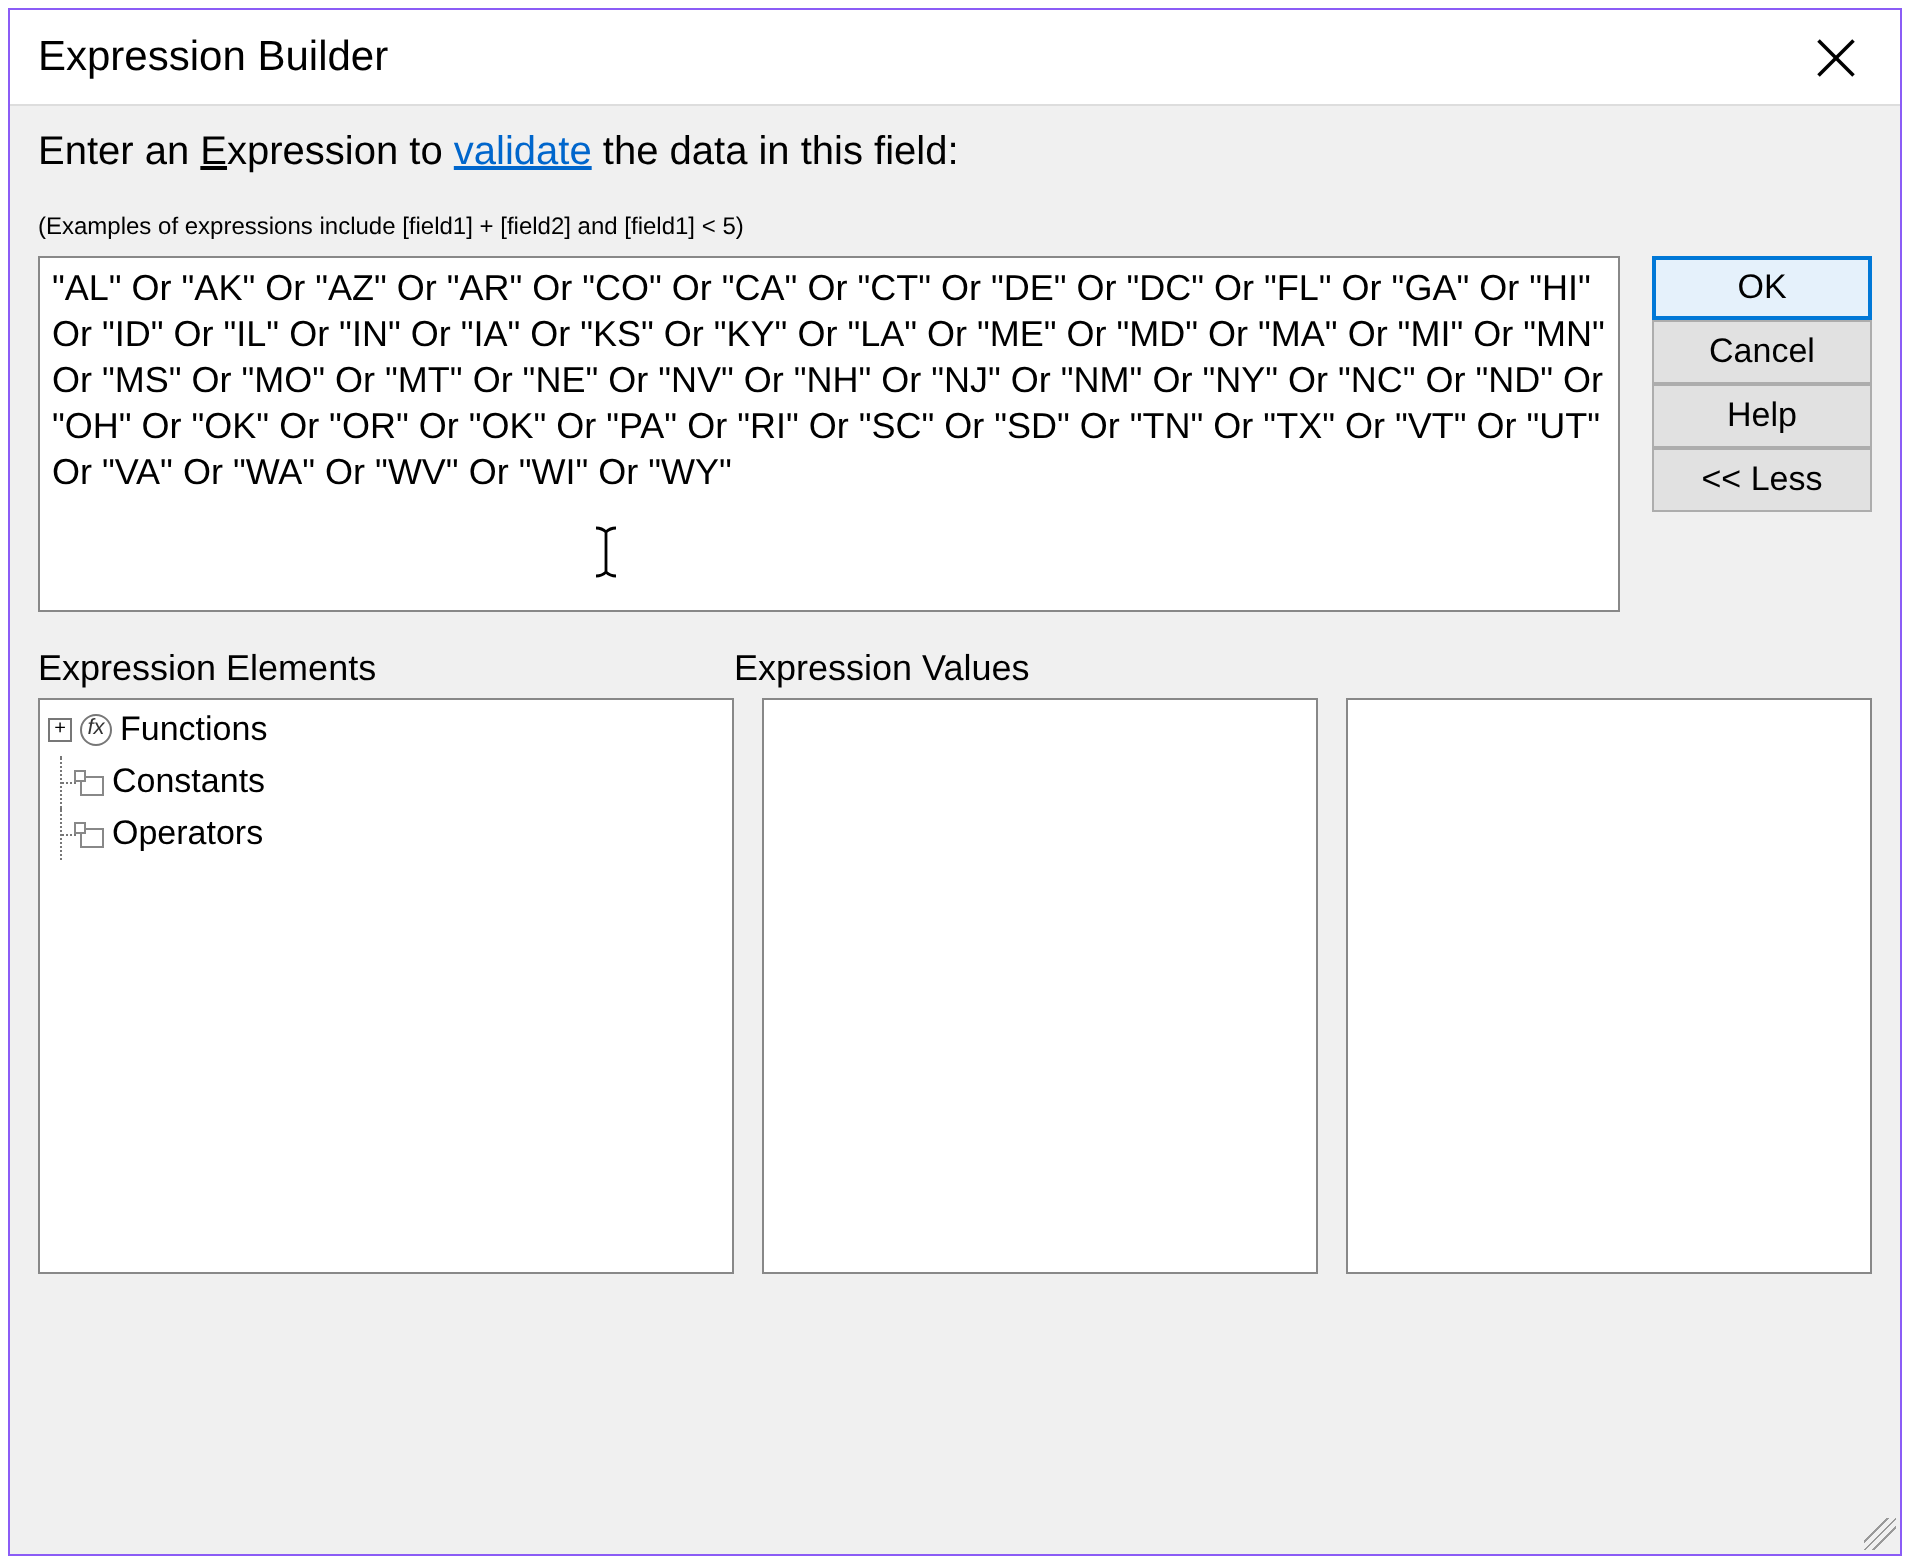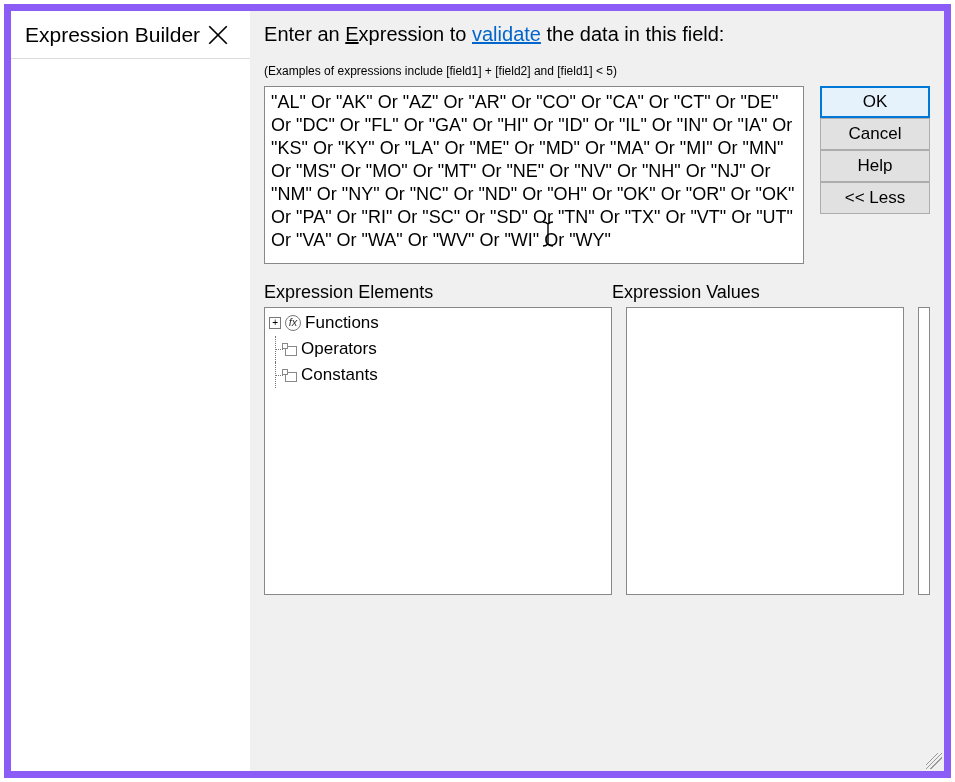--- a/index.html
+++ b/index.html
@@ -7,23 +7,23 @@
   body {
     font-family: "Segoe UI", Tahoma, sans-serif;
     font-size: 15px;
     background: #fff;
     width: 955px;
     height: 782px;
     position: relative;
   }
   .outer {
     position:absolute; left:4px; top:4px; right:4px; bottom:4px;
-    border:7px solid #8b5cf6;
-    background:#fff;
-    display:flex; flex-direction:row;
+    border:1px solid #8b5cf6;
+    background:#fff;
+    display:flex; flex-direction:column;
   }
   .titlebar {
     height:48px;
     display:flex; align-items:center; justify-content:space-between;
     padding:0 14px 0 14px;
     border-bottom:1px solid #ddd;
     background:#fff;
   }
   .titlebar .title {
     font-size:21px;
@@ -174,26 +174,26 @@
     <div class="lists">
       <div class="listbox lb1">
         <div class="tree-item">
           <span class="exp">+</span>
           <span class="ficon fx"></span>
           <span>Functions</span>
         </div>
         <div class="tree-item">
           <span class="dots"></span>
           <span class="ficon node"></span>
-          <span>Operators</span>
+          <span>Constants</span>
         </div>
         <div class="tree-item">
           <span class="dots"></span>
           <span class="ficon node"></span>
-          <span>Constants</span>
+          <span>Operators</span>
         </div>
       </div>
       <div class="listbox lb2"></div>
       <div class="listbox lb3"></div>
     </div>
 
     <div class="resize-grip"></div>
   </div>
 </div>
 

